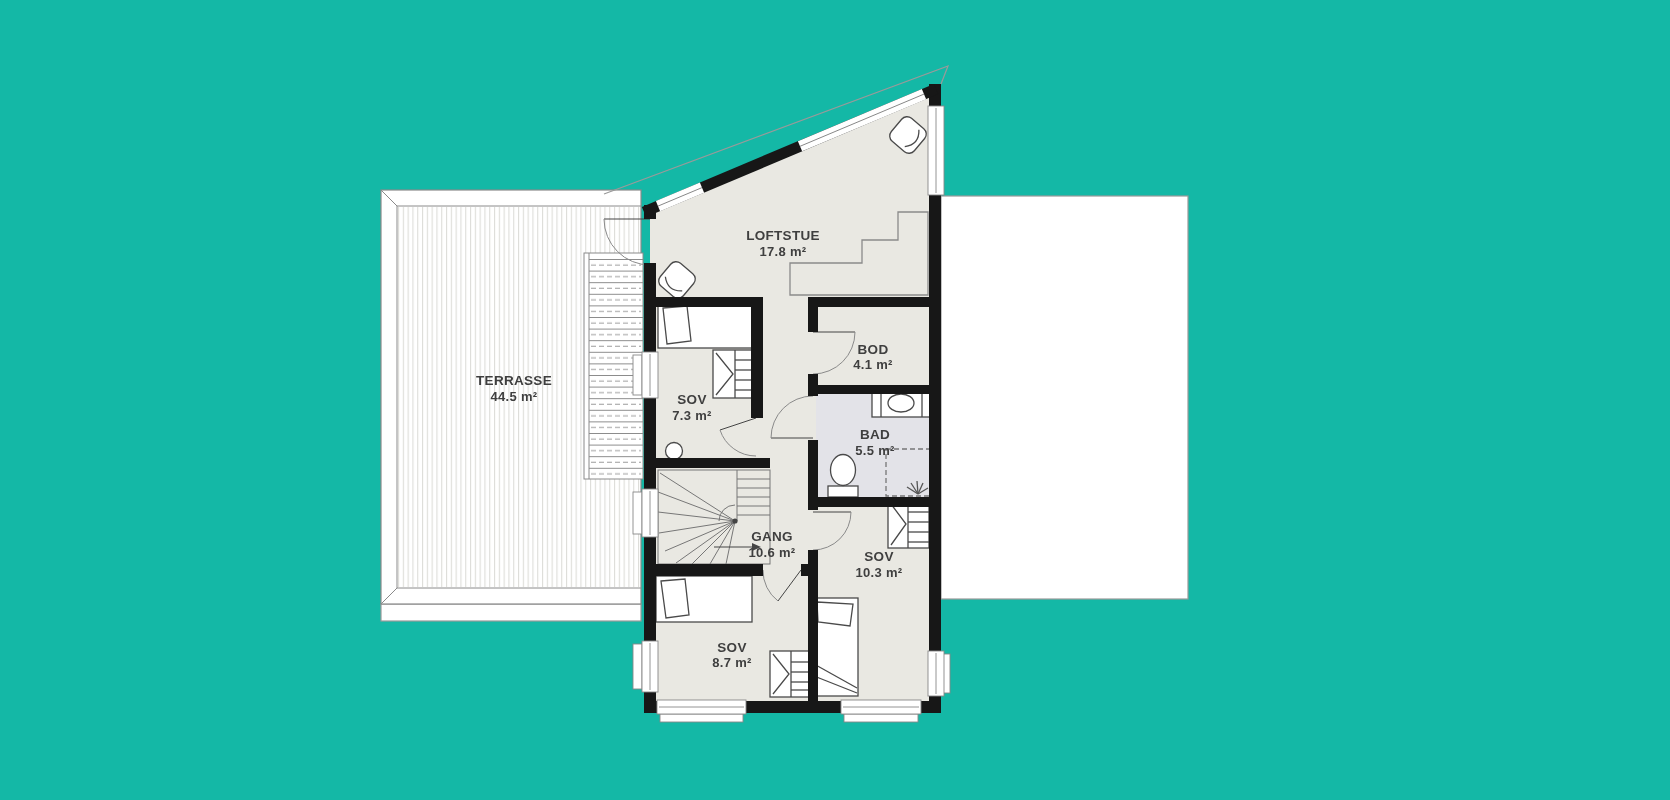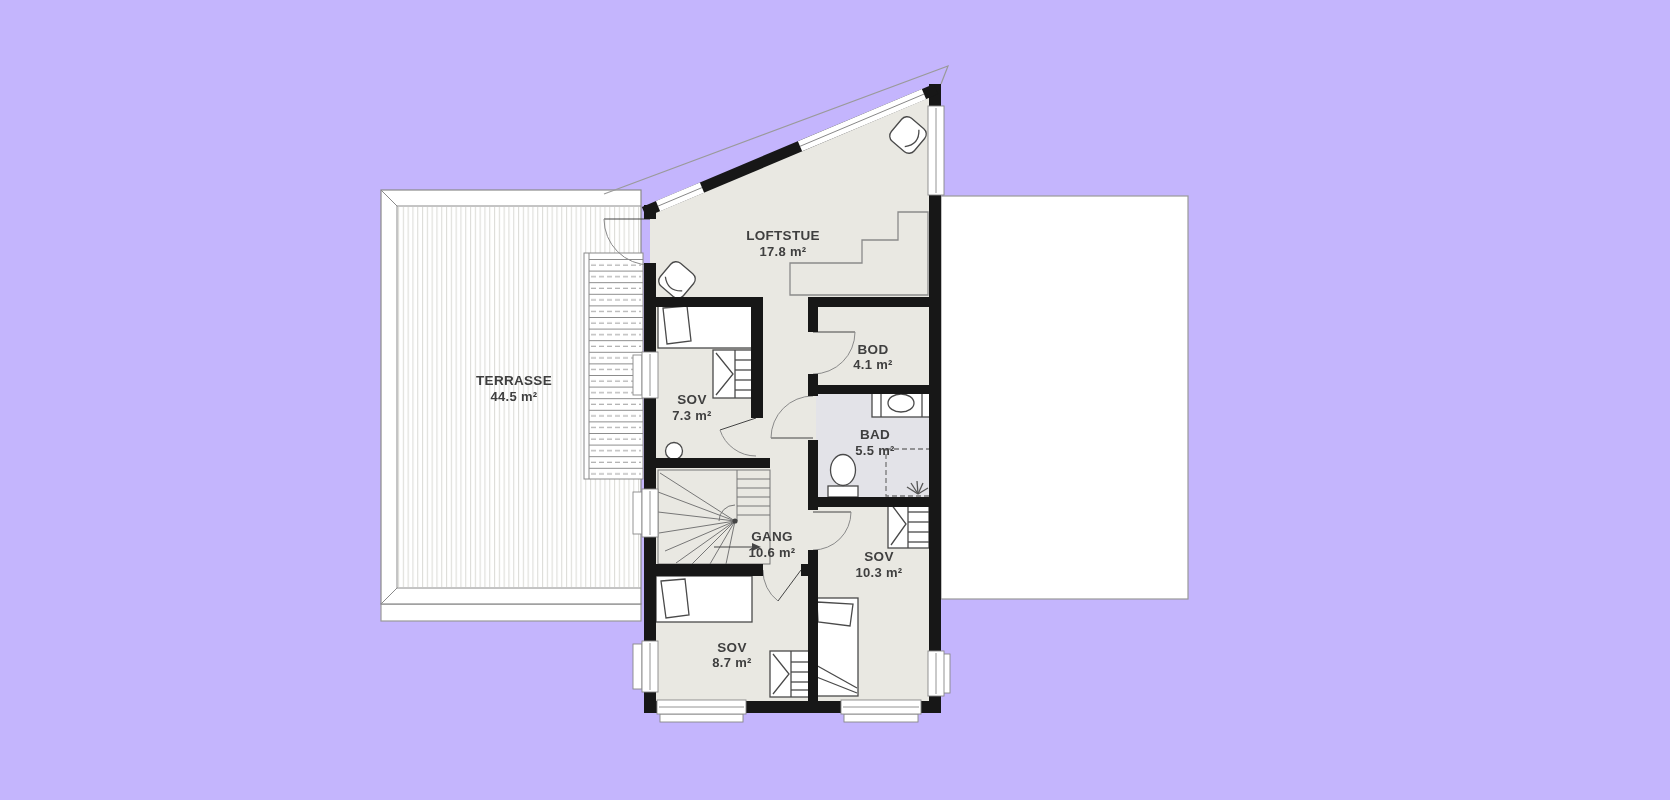--- a/index.html
+++ b/index.html
@@ -1,16 +1,16 @@
 <!DOCTYPE html>
 <html><head>
 <meta charset="utf-8">
 <style>
   html,body{margin:0;padding:0;background:#ffffff;}
-  .stage{width:1670px;height:800px;position:relative;background:#c4b5fd;overflow:hidden;}
+  .stage{width:1670px;height:800px;position:relative;background:#14b8a6;overflow:hidden;}
   svg{display:block;}
   text{font-family:"Liberation Sans","DejaVu Sans",sans-serif;font-weight:700;fill:#3f3f3f;letter-spacing:.3px;}
   .room-name{font-size:13.5px;}
   .room-area{font-size:13px;}
 </style>
 </head>
 <body>
 
 <div class="stage">
 <svg width="1670" height="800" viewBox="0 0 1670 800">

